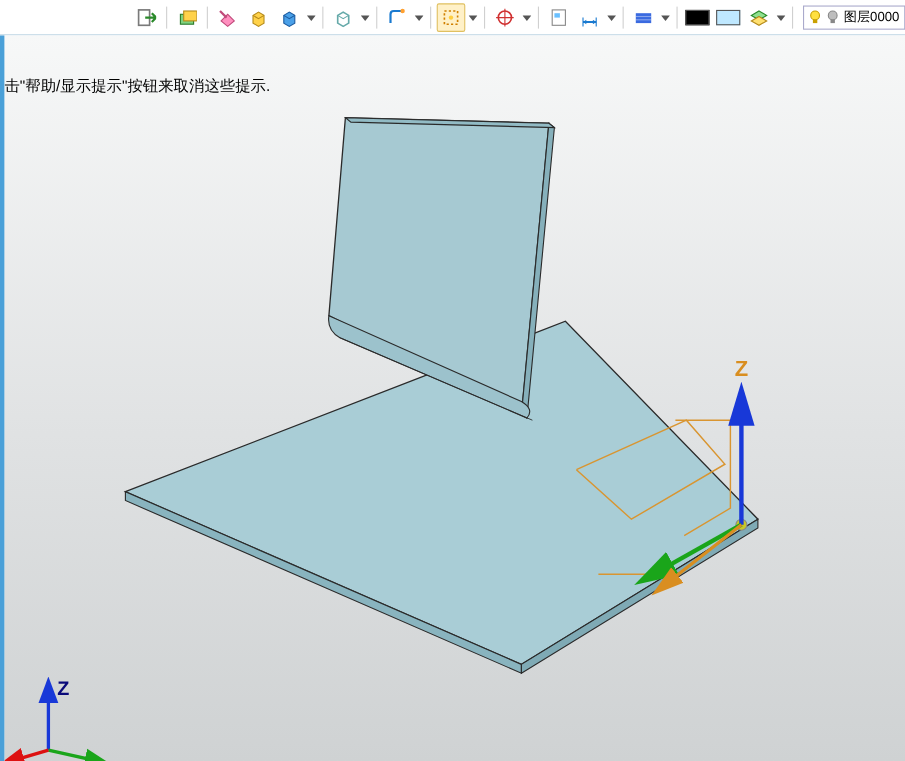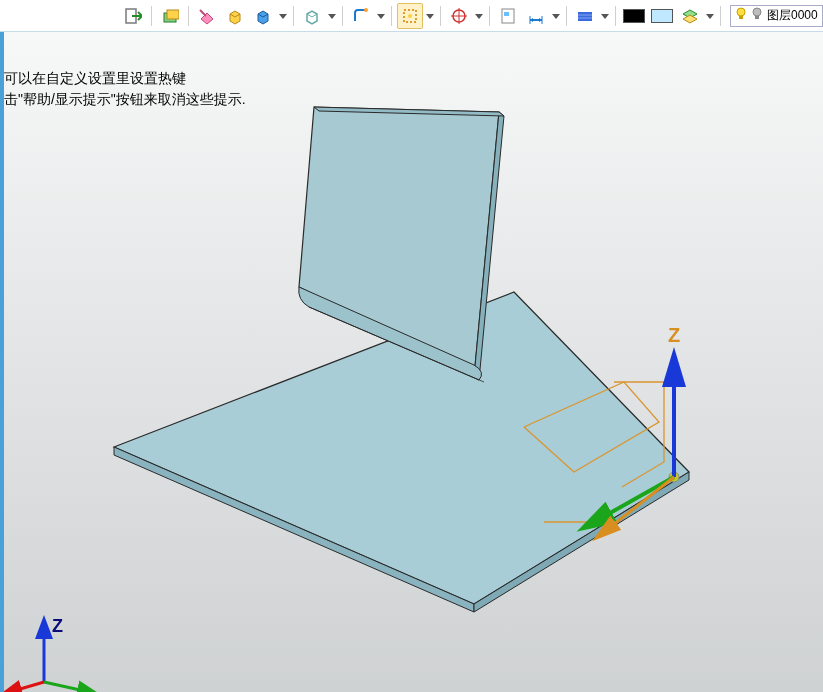--- a/index.html
+++ b/index.html
@@ -43,21 +43,21 @@
     align-items: center;
     justify-content: center;
   }
   .swatch {
     width: 22px;
     height: 14px;
     border: 1px solid #555;
   }
   .layer-box {
     display: flex;
-    align-items: flex-start;
+    align-items: center;
     gap: 4px;
     margin-left: 4px;
     border: 1px solid #aac;
     background: #fff;
     padding: 1px 4px;
     height: 22px;
   }
   .layer-box span { font-size: 12px; }
   .bulb svg { display:block; }
   .hints {
@@ -81,21 +81,20 @@
     font-size: 20px;
     font-weight: bold;
   }
 </style>
 </head>
 <body>
 
 <div class="viewport">
 
   <div class="hints">
-    <div>可以在自定义设置里设置热键</div>
     <div>击"帮助/显示提示"按钮来取消这些提示.</div>
   </div>
 
   <svg width="819" height="660" style="position:absolute;top:0;left:0">
 
     <g>
 
       <polygon points="110,415 510,260 685,440 470,572" fill="#a9cdd6" stroke="#2a2a2a" stroke-width="1.2"></polygon>
 
       <polygon points="110,415 470,572 470,580 110,423" fill="#89b4bf" stroke="#2a2a2a" stroke-width="1"></polygon>

